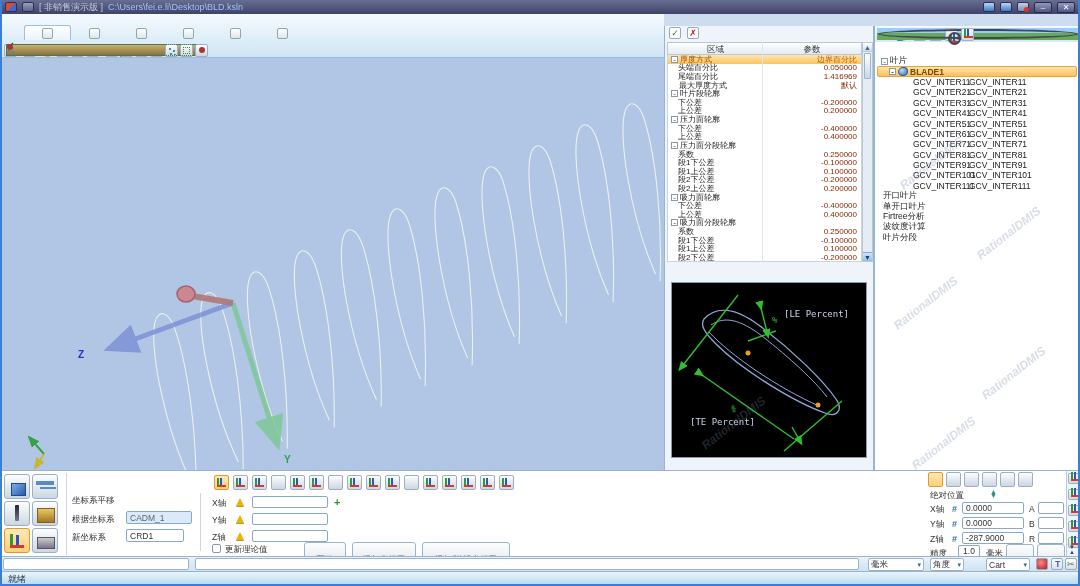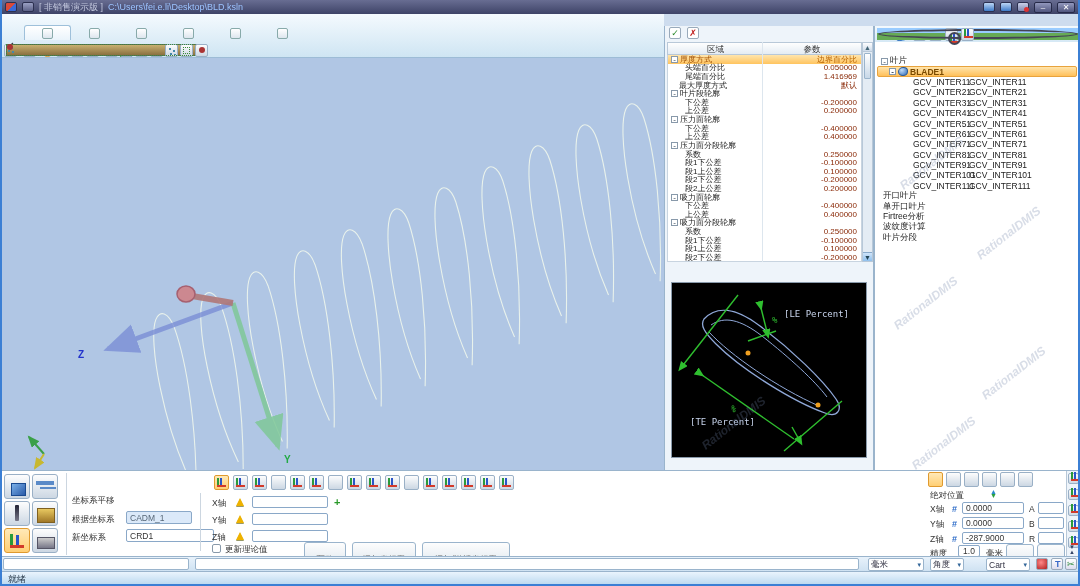--- a/index.html
+++ b/index.html
@@ -58,21 +58,21 @@
 
 .ppanel{left:664px;top:26px;width:210px;height:444px;background:#eef4fa;border-left:1px solid #9ab4cc;border-right:1px solid #9ab4cc}
 .pic{width:12px;height:12px;border:1px solid #9ab;border-radius:2px;background:#fff;font-size:9px;line-height:10px;text-align:center}
 .ptable-head{position:absolute;left:2px;top:16px;width:195px;height:13px;display:flex;
   background:linear-gradient(#fefefe,#e4ecf4);border:1px solid #b8c8d8;font-size:8.5px;color:#333}
 .ptable-head span{flex:none;text-align:center;line-height:12px}
 .prows{position:absolute;left:2px;top:29px;width:195px;height:207px;background:#fff;border:1px solid #c8d4e0;border-top:none;overflow:hidden}
 .prow{display:flex;height:8.62px;align-items:center;font-size:8px;position:relative}
 .prow .pl{width:95px;display:flex;align-items:center;gap:2px;padding-left:3px;overflow:hidden;white-space:nowrap}
 .prow[data-level="1"] .pl{padding-left:9px}
-.prow[data-level="2"] .pl{padding-left:15px}
+.prow[data-level="2"] .pl{padding-left:8px}
 .prow .pv{width:98px;text-align:right;padding-right:4px;color:#8a2a08;white-space:nowrap}
 .prow[data-sel="true"]{background:linear-gradient(#ffe5ad,#ffc45f)}
 .prow[data-sel="true"] .pl{color:#a04e00}
 .prow[data-sel="true"] .pv{color:#b86200}
 .exp{width:7px;height:7px;border:1px solid #8899aa;background:#fff;font-size:8px;line-height:5px;text-align:center;color:#345;flex:none}
 .exp:empty{border:none;background:none;width:0}
 .pvline{position:absolute;left:97px;top:16px;width:1px;height:220px;background:#dde6ee}
 .pscroll{position:absolute;left:197px;top:16px;width:11px;height:220px;background:#e4ecf4;border:1px solid #b8c8d8;font-size:7px;color:#467;text-align:center}
 .pscroll .sup{position:absolute;top:0;left:0;right:0;height:9px;background:linear-gradient(#fdfdfe,#cfdcea);border-bottom:1px solid #b8c8d8;line-height:9px}
 .pscroll .sdn{position:absolute;bottom:0;left:0;right:0;height:9px;background:linear-gradient(#cfe4fa,#8fc0ee);border-top:1px solid #88aacc;line-height:9px;color:#245}
@@ -777,21 +777,21 @@
 
         <span class="i ax" style="width:15px;height:15px" data-name="cs-map-icon"></span>
 
         <span class="i ax" style="width:15px;height:15px" data-name="cs-fork-icon"></span>
       </div>
 
     <div class="flabel" style="left:72px;top:24px" data-name="form-title">坐标系平移</div>
     <div class="flabel" style="left:72px;top:43px" data-name="base-cs-label">根据坐标系</div>
     <input class="fin ro" style="left: 126px; top: 40px; width: 66px;" data-name="base-cs-input" value="CADM_1">
     <div class="flabel" style="left:72px;top:61px" data-name="new-cs-label">新坐标系</div>
-    <input class="fin" style="left: 126px; top: 58px; width: 88px;" data-name="new-cs-input" value="CRD1">
+    <input class="fin" style="left: 126px; top: 58px; width: 58px;" data-name="new-cs-input" value="CRD1">
     <div class="vdiv" style="left:200px;top:22px;height:58px"></div>
 
     <div data-name="translate-axis-rows">
 
         <div>
           <span class="flabel" style="left:212px" data-name="axis-label">X轴</span>
         </div>
 
         <div>
           <span class="flabel" style="left:212px" data-name="axis-label">Y轴</span>

